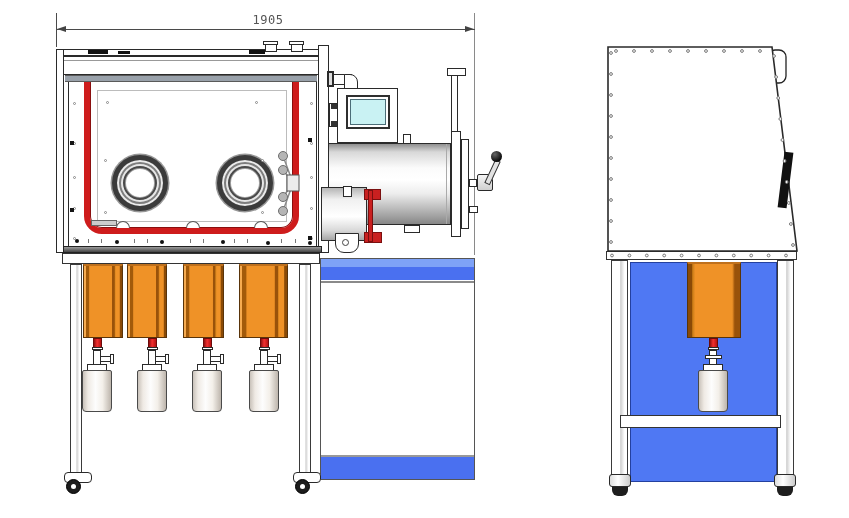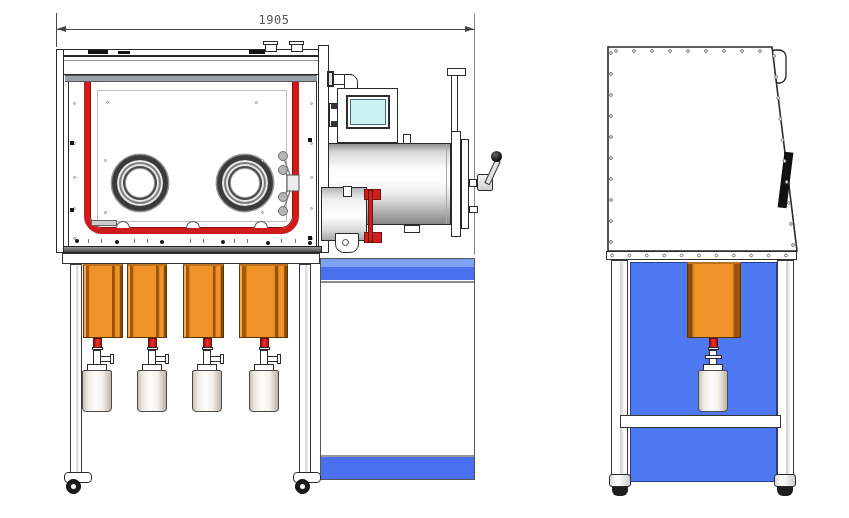--- a/index.html
+++ b/index.html
@@ -42,21 +42,21 @@
 <body>
 
 <div id="canvas">
 
   <div class="grp abs">
     <div class="abs ln" style="left:56px;top:13px;width:1px;height:34px"></div>
     <div class="abs ln" style="left:474px;top:13px;width:1px;height:242px;background:#8a8a8a"></div>
     <div class="abs ln" style="left:57px;top:29px;width:418px;height:1px"></div>
     <div class="abs arrL" style="left:57px;top:26px"></div>
     <div class="abs arrR" style="left:465px;top:26px"></div>
-    <div class="abs dim-label" style="left:244px;top:13px;width:60px">1905</div>
+    <div class="abs dim-label" style="left:238px;top:13px;width:60px">1905</div>
   </div>
 
   <div class="grp abs">
     <div class="abs w" style="left:320px;top:258px;width:155px;height:222px;border-color:#555"></div>
     <div class="abs" style="left:321px;top:259px;width:153px;height:8px;background:#7ea2f7"></div>
     <div class="abs" style="left:321px;top:267px;width:153px;height:13px;background:#4a70f0"></div>
     <div class="abs" style="left:321px;top:281px;width:153px;height:2px;background:#8a8a8a"></div>
     <div class="abs" style="left:321px;top:455px;width:153px;height:2px;background:#999"></div>
     <div class="abs" style="left:321px;top:457px;width:153px;height:22px;background:#4a70f0"></div>
 

